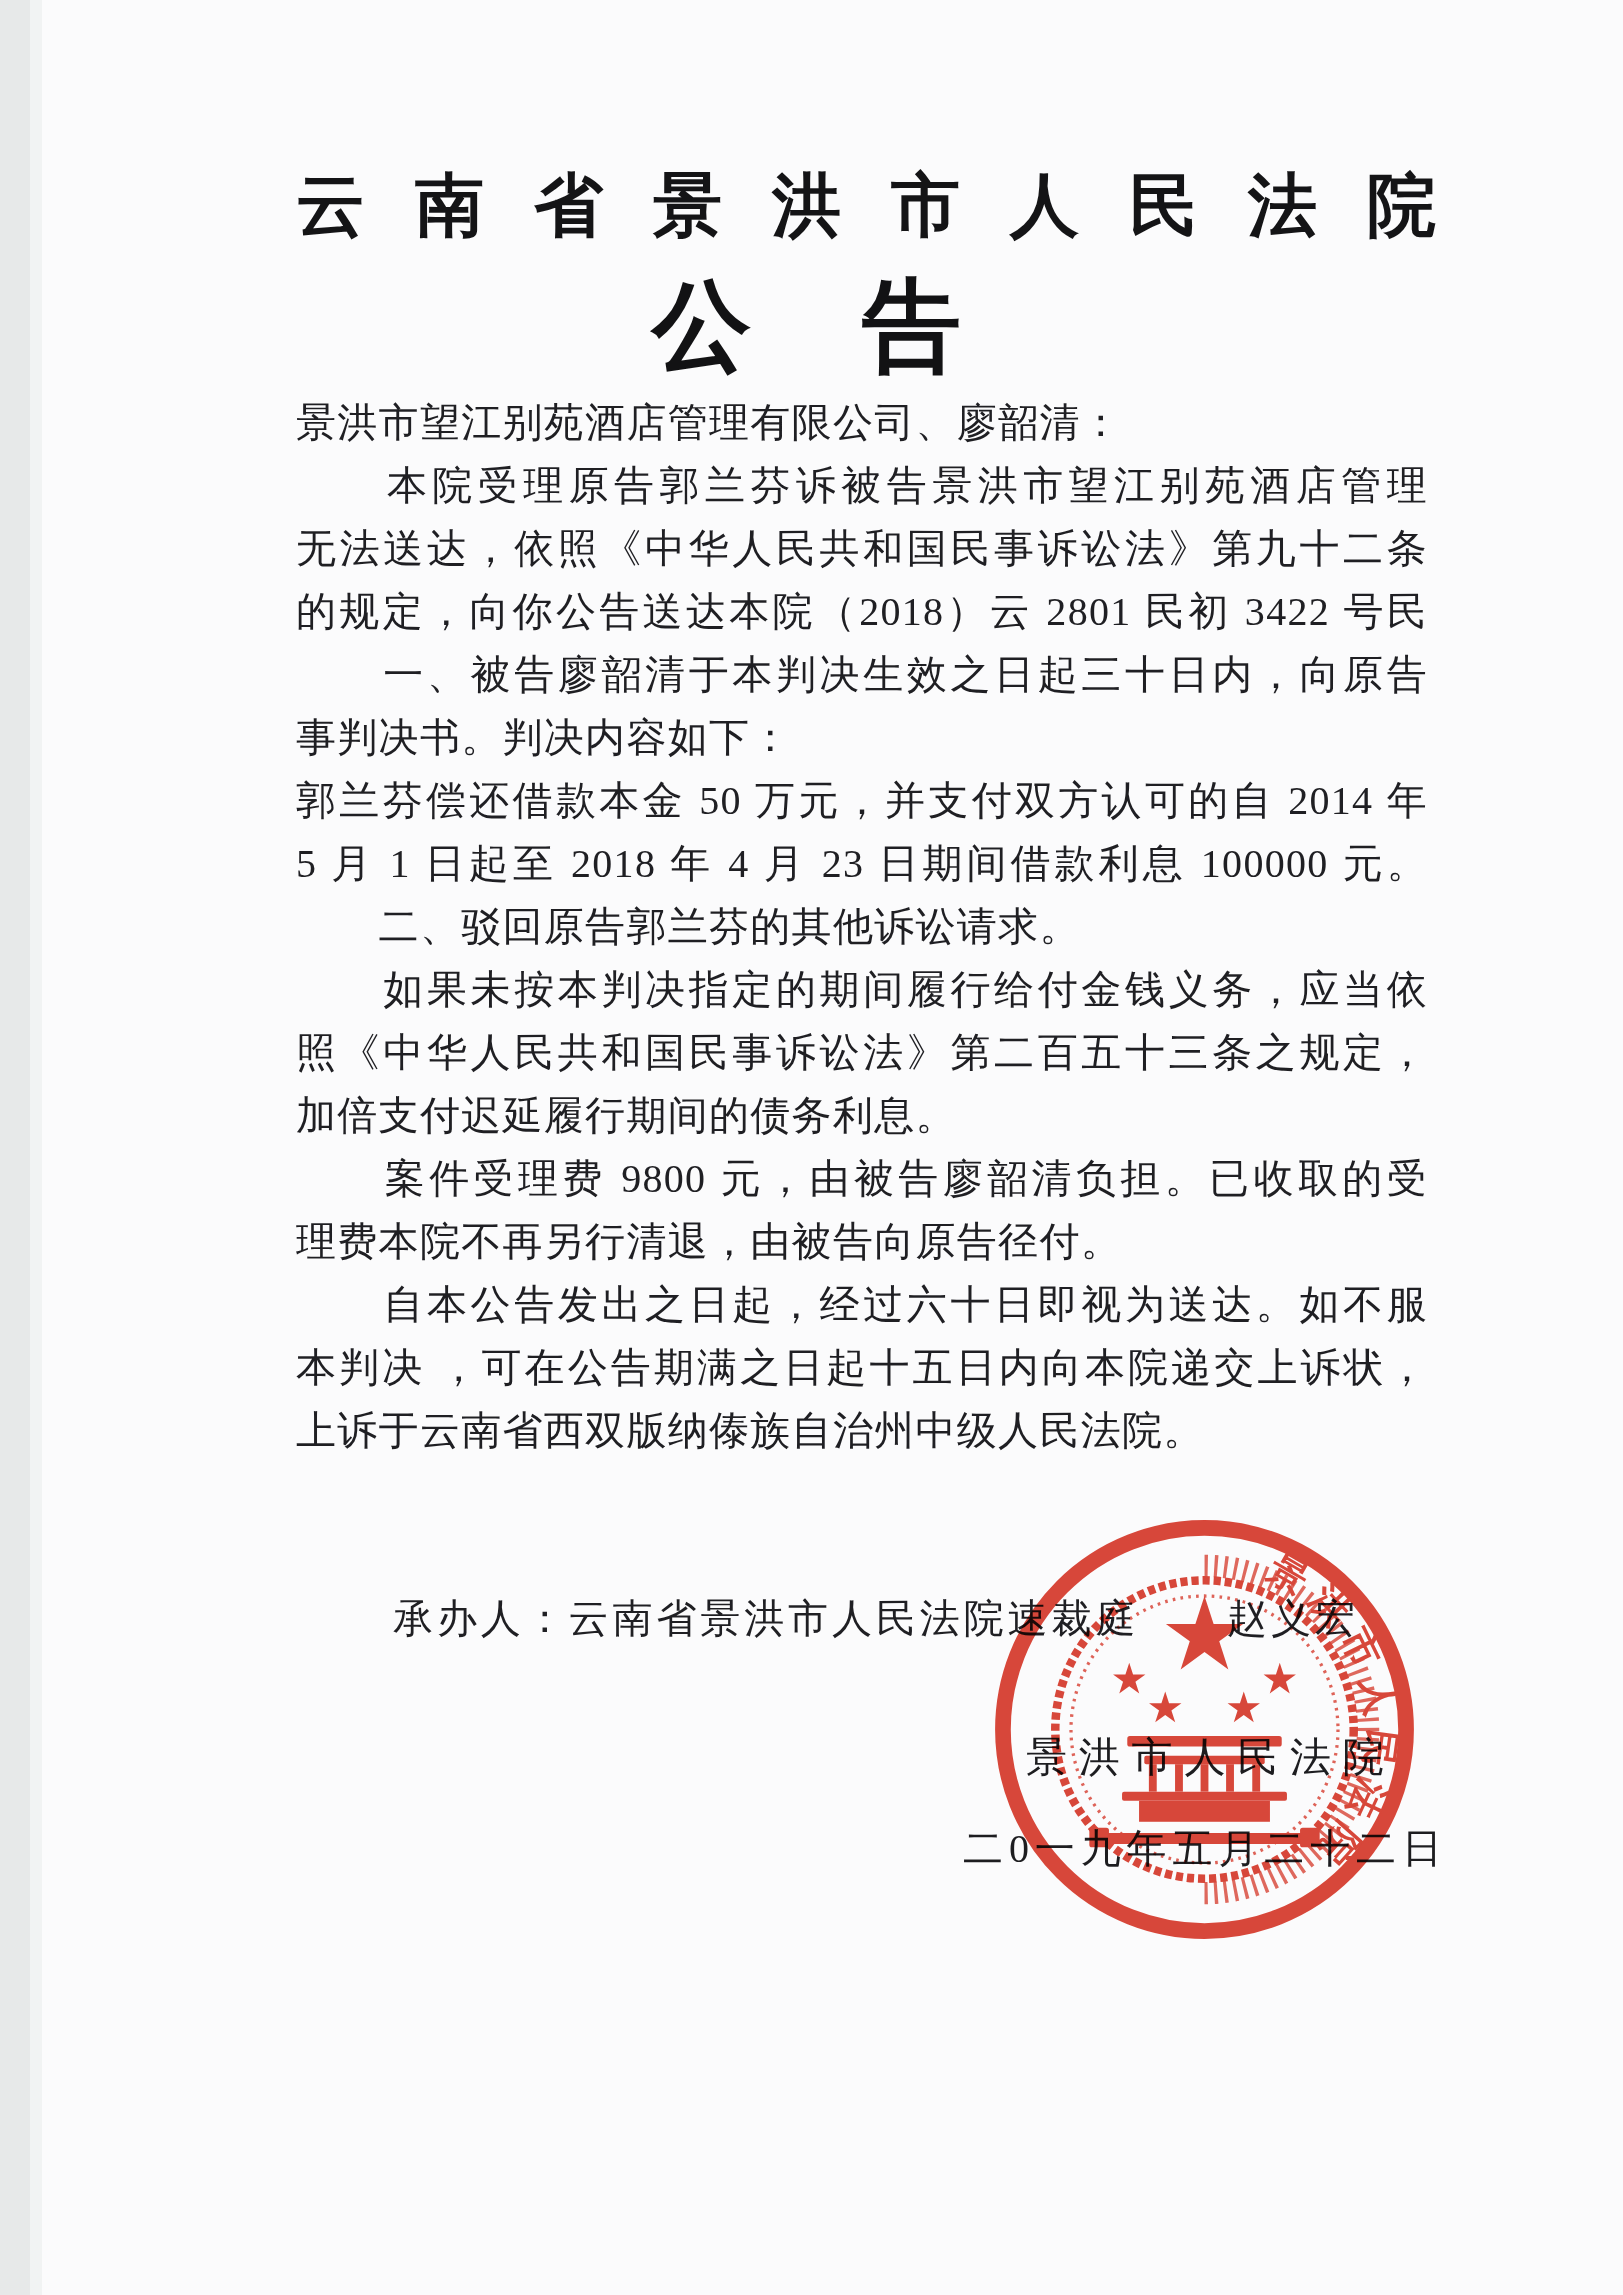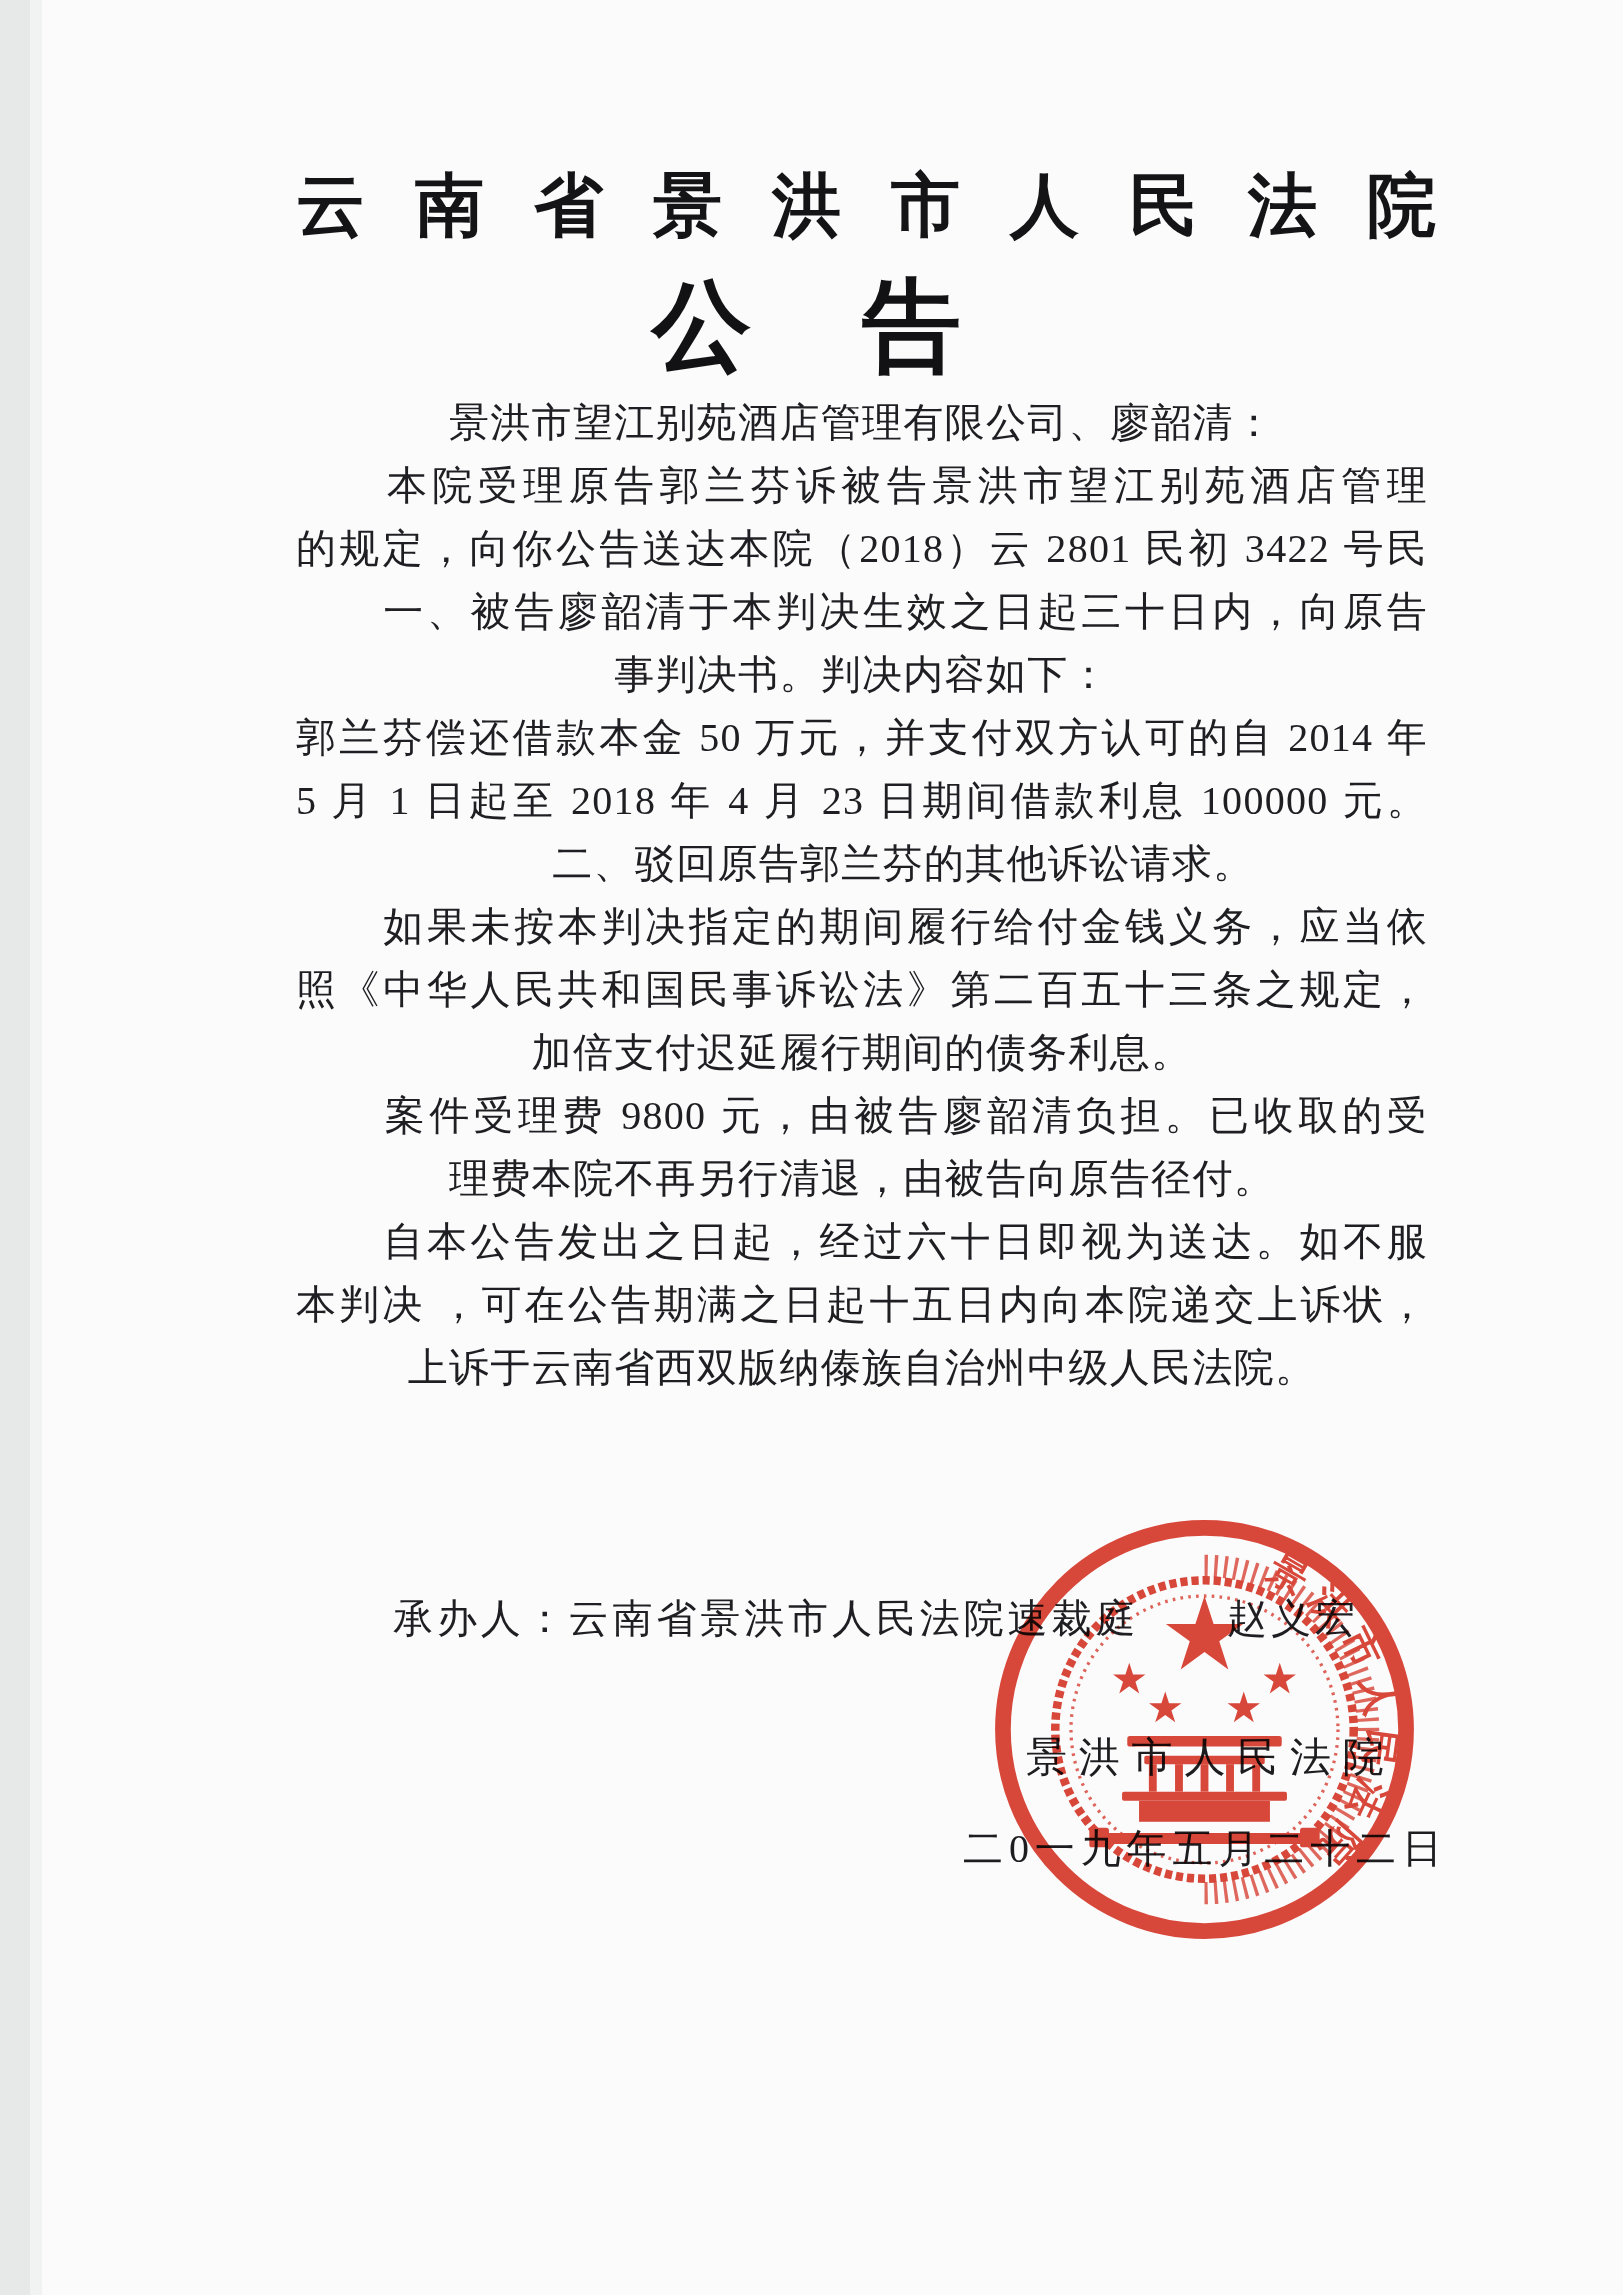--- a/index.html
+++ b/index.html
@@ -18,21 +18,21 @@
     position:absolute;left:640px;top:264px;margin:12px;
     font-family:"Liberation Sans","DejaVu Sans",sans-serif;
     font-weight:bold;font-size:99px;line-height:1;
     letter-spacing:111px;white-space:nowrap;color:#121214;
   }
   .body-lines{
     position:absolute;left:296px;top:391px;width:1132px;
     font-family:"Liberation Serif","DejaVu Serif",serif;
     font-size:40px;color:#1f1f23;
   }
-  .bline{height:63px;line-height:63px;letter-spacing:1.3px;text-align:center;}
+  .bline{height:63px;line-height:63px;letter-spacing:1.3px;}
   .bline.just{text-align:justify;text-align-last:justify;}
   .bline:not(.just){white-space:pre;}
 
   .handler-line{
     position:absolute;left:393px;top:1587px;
     font-family:"Liberation Serif","DejaVu Serif",serif;
     font-size:40px;line-height:63px;letter-spacing:3.9px;
     white-space:pre;color:#1f1f23;
   }
   .signature{
@@ -62,20 +62,21 @@
 <div class="page" style="background: rgb(251, 251, 252); padding-left: 12px;">
   <div class="scan-edge" style="background: rgb(231, 233, 233);"></div>
   <div class="scan-edge2"></div>
 
   <div class="court-header">云南省景洪市人民法院</div>
   <div class="notice-title">公告</div>
 
   <div class="body-lines">
       <div class="bline">景洪市望江别苑酒店管理有限公司、廖韶清：</div>
       <div class="bline just">　　本院受理原告郭兰芬诉被告景洪市望江别苑酒店管理</div>
+      <div class="bline just">无法送达，依照《中华人民共和国民事诉讼法》第九十二条</div>
       <div class="bline just">的规定，向你公告送达本院（2018）云 2801 民初 3422 号民</div>
       <div class="bline just">　　一、被告廖韶清于本判决生效之日起三十日内，向原告</div>
       <div class="bline">事判决书。判决内容如下：</div>
       <div class="bline just">郭兰芬偿还借款本金 50 万元，并支付双方认可的自 2014 年</div>
       <div class="bline just">5 月 1 日起至 2018 年 4 月 23 日期间借款利息 100000 元。</div>
       <div class="bline">　　二、驳回原告郭兰芬的其他诉讼请求。</div>
       <div class="bline just">　　如果未按本判决指定的期间履行给付金钱义务，应当依</div>
       <div class="bline just">照《中华人民共和国民事诉讼法》第二百五十三条之规定，</div>
       <div class="bline">加倍支付迟延履行期间的债务利息。</div>
       <div class="bline just">　　案件受理费 9800 元，由被告廖韶清负担。已收取的受</div>

